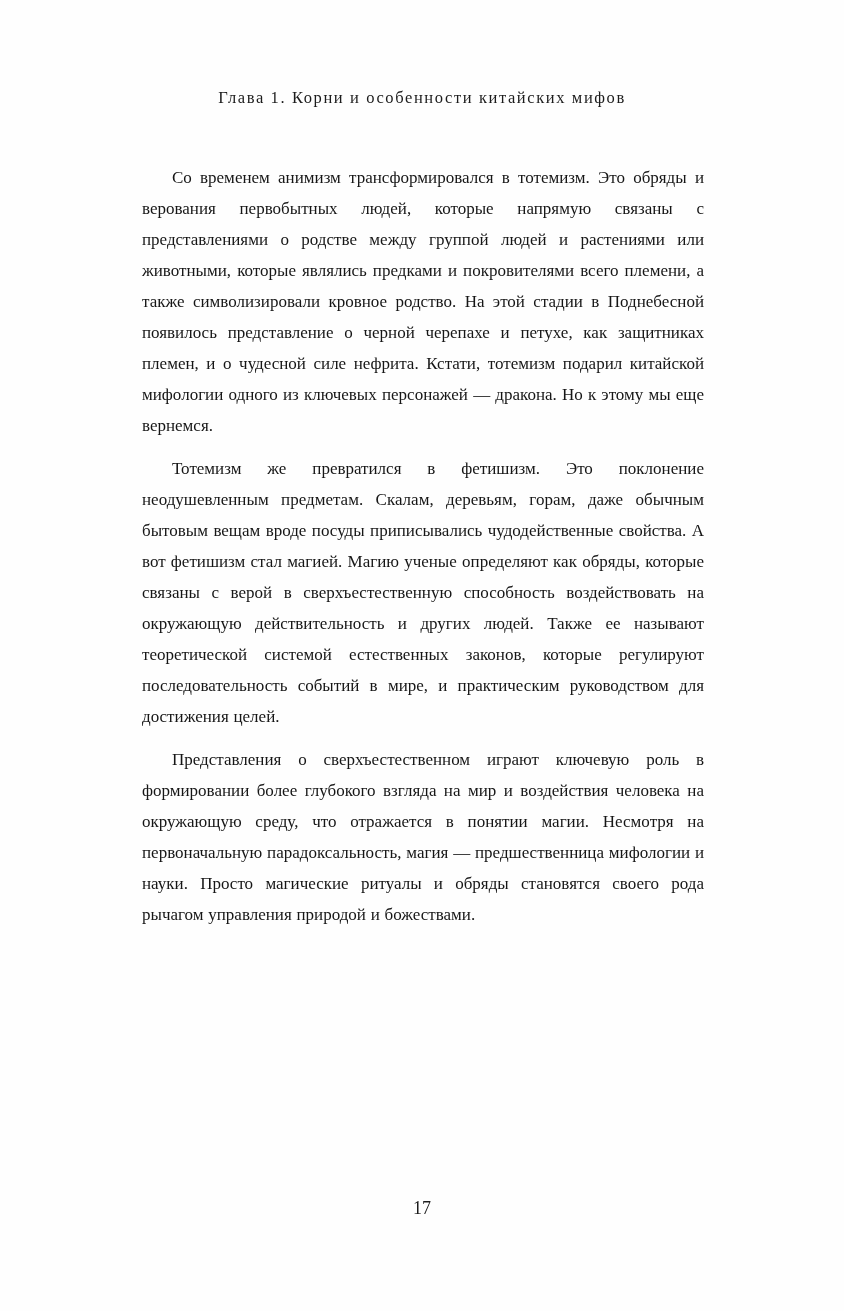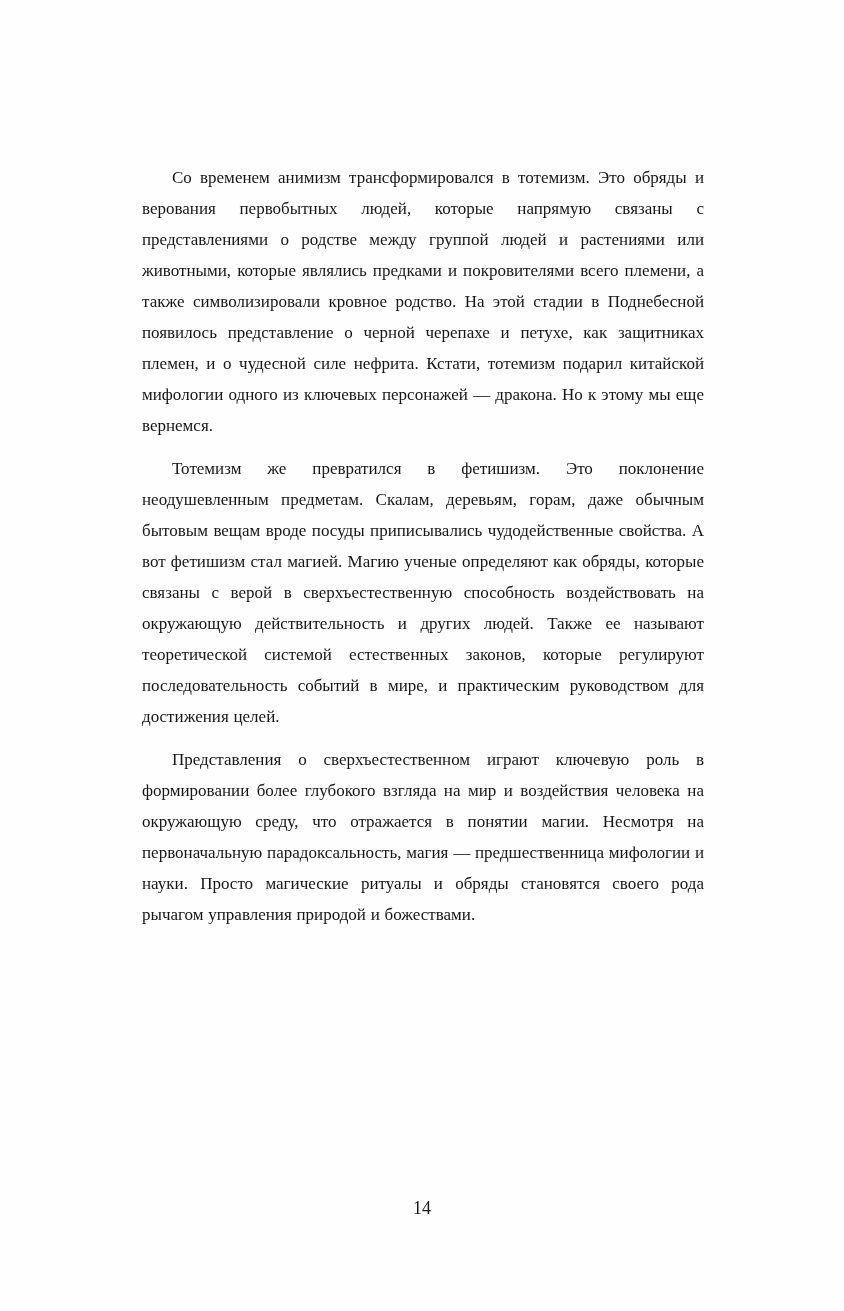--- a/index.html
+++ b/index.html
@@ -52,22 +52,23 @@
     text-align: center;
     font-size: 18px;
     color: #1c1c1c;
   }
 </style>
 </head>
 <body>
 
 <div class="page">
 
+  <div class="running-head">Глава 1. Корни и особенности китайских мифов</div>
 
   <div class="text-block">
     <p>Со временем анимизм трансформировался в тотемизм. Это обряды и верования первобытных людей, которые напрямую связаны с представлениями о родстве между группой людей и растениями или животными, которые являлись предками и покровителями всего племени, а также символизировали кровное родство. На этой стадии в Поднебесной появилось представление о черной черепахе и петухе, как защитниках племен, и о чудесной силе нефрита. Кстати, тотемизм подарил китайской мифологии одного из ключевых персонажей — дракона. Но к этому мы еще вернемся.</p>
     <p>Тотемизм же превратился в фетишизм. Это поклонение неодушевленным предметам. Скалам, деревьям, горам, даже обычным бытовым вещам вроде посуды приписывались чудодейственные свойства. А вот фетишизм стал магией. Магию ученые определяют как обряды, которые связаны с верой в сверхъестественную способность воздействовать на окружающую действительность и других людей. Также ее называют теоретической системой естественных законов, которые регулируют последовательность событий в мире, и практическим руководством для достижения целей.</p>
     <p>Представления о сверхъестественном играют ключевую роль в формировании более глубокого взгляда на мир и воздействия человека на окружающую среду, что отражается в понятии магии. Несмотря на первоначальную парадоксальность, магия — предшественница мифологии и науки. Просто магические ритуалы и обряды становятся своего рода рычагом управления природой и божествами.</p>
   </div>
 
-  <div class="page-number">14</div>
+  <div class="page-number">17</div>
 
 </div>
 
 </body></html>

